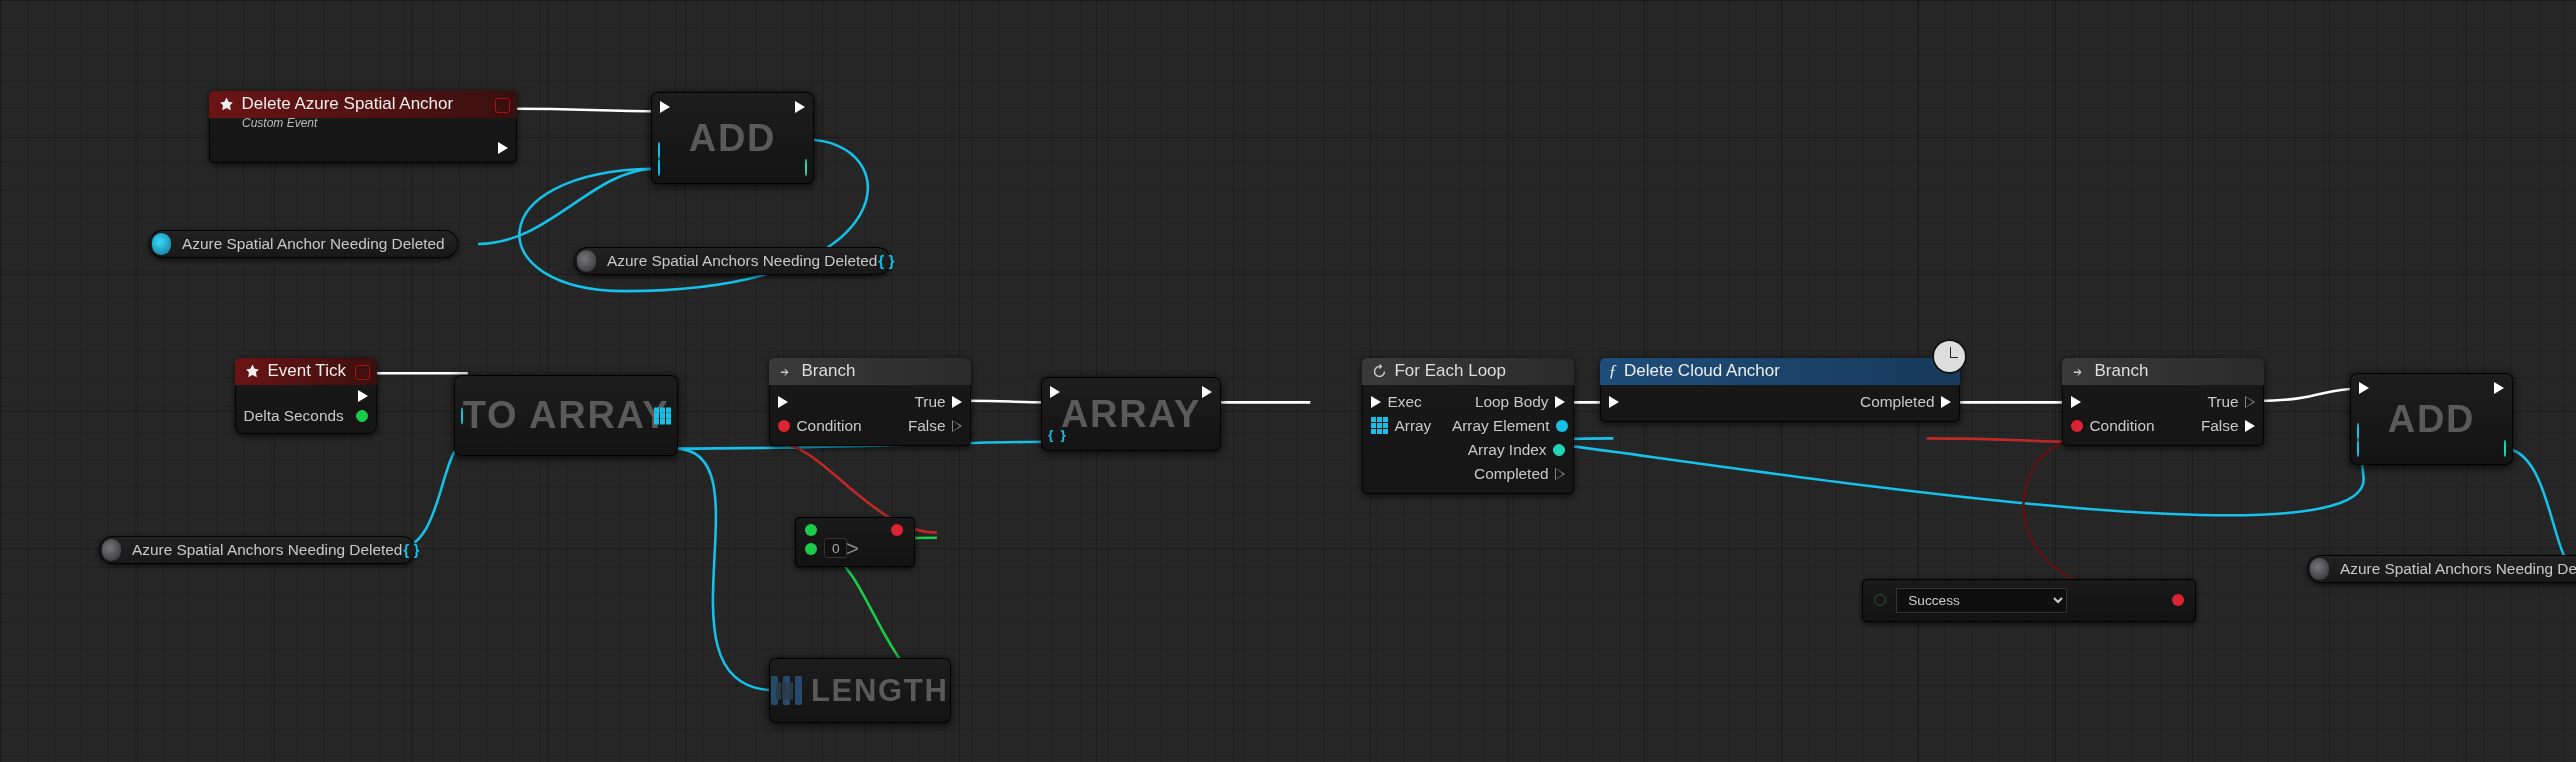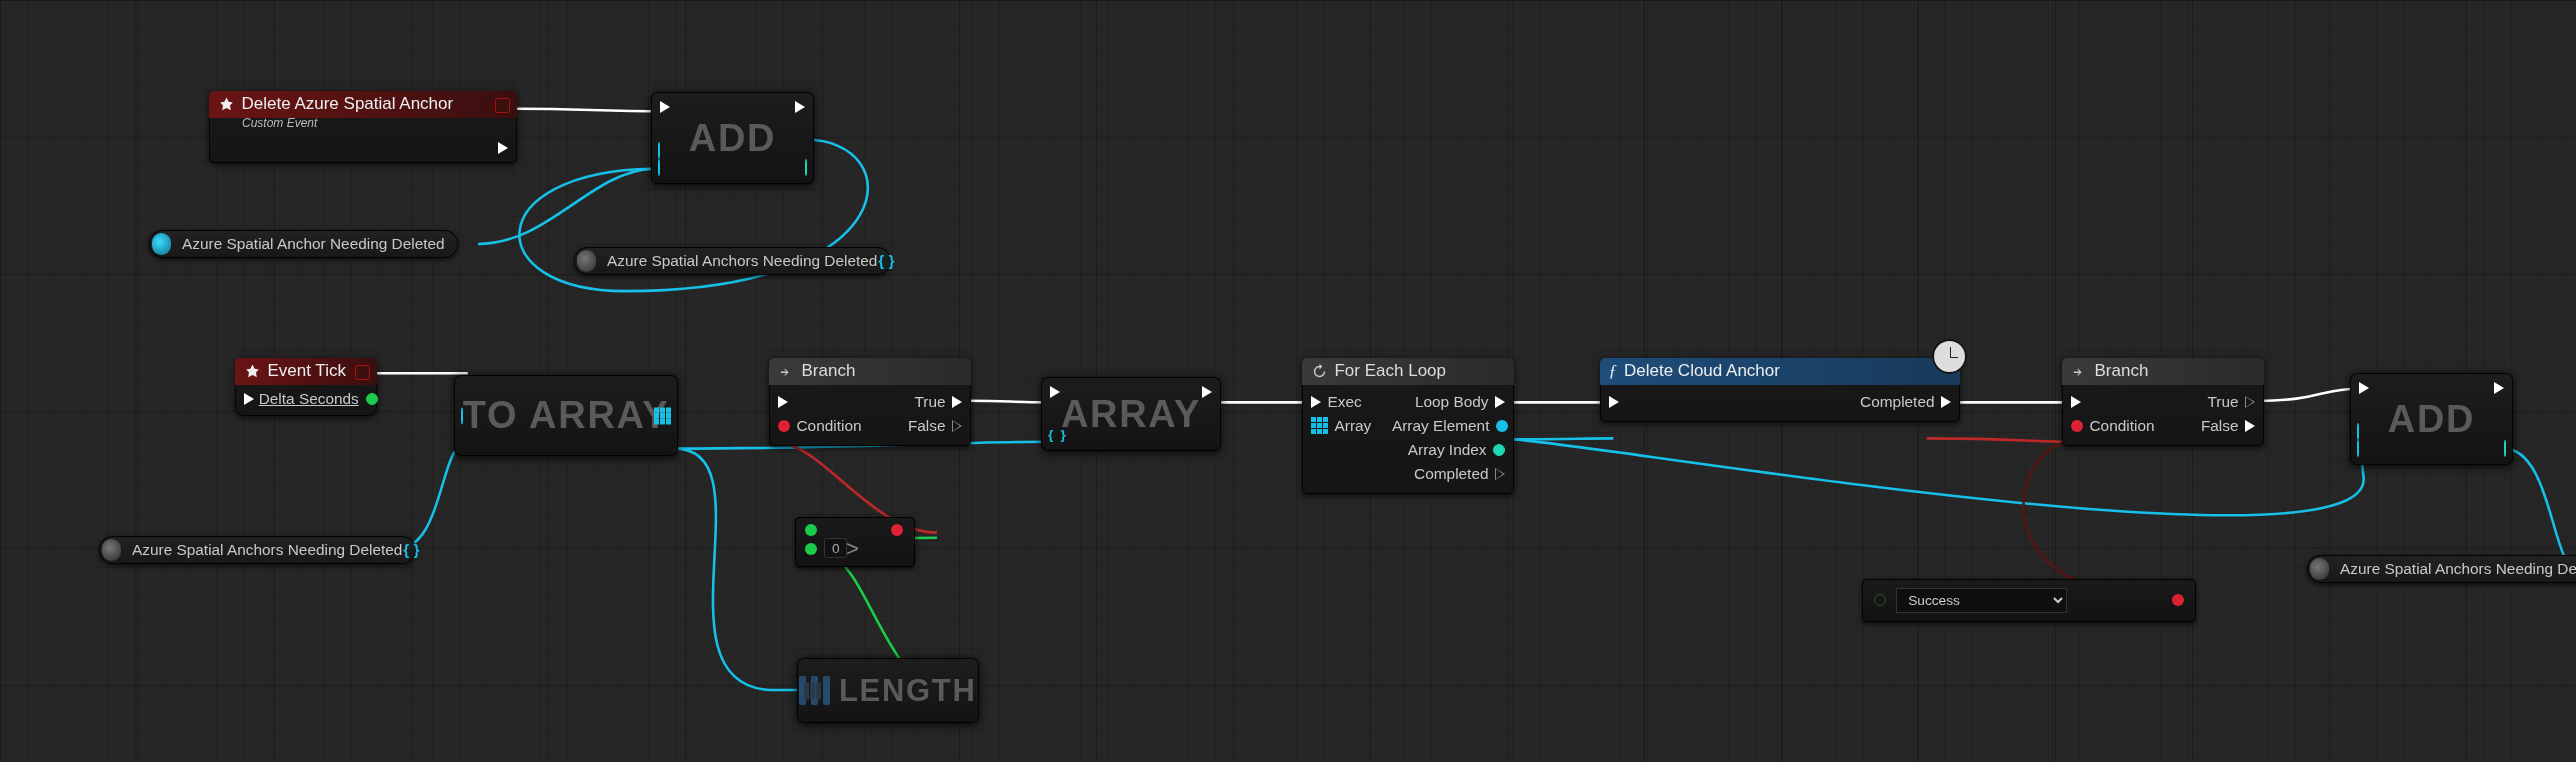--- a/index.html
+++ b/index.html
@@ -25,21 +25,21 @@
   .node .body { padding:5.1px 8.6px 8.6px 8.6px; font-size:15.4px; }
   .hdr-icon { width:17px; height:17px; flex-shrink:0; }
 
   .red-hdr { background:linear-gradient(90deg,#6b1414,#3a0f0f); color:#eee; }
   .grey-hdr { background:linear-gradient(90deg,#3a3a3a,#2a2a2a); color:#ddd; }
   .blue-hdr { background:linear-gradient(90deg,#1e4d7a,#183a5a); color:#eee; }
 
   .sub { font-size:12px; color:#bbb; font-style:italic; padding:0 10.3px 6.9px 33px; margin-top:-1.7px; }
 
   .row { display:flex; justify-content:space-between; gap:20.6px; min-height:24px; align-items:center; }
-  .col { display:flex; flex-direction:row; gap:5.1px;text-decoration:underline; }
+  .col { display:flex; flex-direction:column; gap:5.1px; }
   .pin { display:flex; align-items:center; gap:6.9px; white-space:nowrap; font-size:15.4px; }
   .pin.rt { flex-direction:row-reverse; }
   .exec-tri { width:0;height:0;border-top:6.9px solid transparent;border-bottom:6.9px solid transparent;border-left:10.3px solid #fff; }
   .exec-tri.hollow { border-left-color:#888; background:none; position:relative; }
   .exec-tri.hollow::after { content:""; position:absolute; left:-9.4px; top:-5.1px; border-top:5.1px solid transparent; border-bottom:5.1px solid transparent; border-left:7.7px solid #151515; }
   .dot { width:12px; height:12px; border-radius:50%; }
   .ring { width:12px; height:12px; border-radius:50%; border:1.7px solid; }
   .c-red { background:#d23; border-color:#d23;}
   .c-green { background:#1bcb4a; border-color:#1bcb4a;}
   .c-int { background:#1fd7b5; border-color:#1fd7b5;}
@@ -216,21 +216,21 @@
   </div>
 </div>
 
 <div class="bignode" style="left:1041px; top:377px; width:180px; height:74px;">
   <span class="exec-tri exec-in"></span>
   <span class="exec-tri exec-out"></span>
   <span class="port" style="left:6.9px;bottom:8.6px;"><span style="color:#16c0e8;font-weight:700">{ }</span></span>
   <span class="title">ARRAY</span>
 </div>
 
-<div class="node" style="left:1302px; top:358px; width:212px;">
+<div class="node" style="left:1362px; top:358px; width:212px;">
   <div class="hdr grey-hdr">
     <svg class="hdr-icon" viewBox="0 0 24 24">
         <path fill="#ccc" d="M12 4a8 8 0 108 8h-2a6 6 0 11-6-6v3l4-4-4-4z"></path>
       </svg>
     <span>For Each Loop</span>
   </div>
   <div class="body">
     <div class="row">
       <span class="pin">
           <span class="exec-tri"></span>
@@ -345,21 +345,21 @@
 <div class="mini" style="left:795px; top:517px;">
   <div class="topdots">
       <span class="dot c-green"></span>
       <span class="dot c-red"></span>
     </div>
   <span class="dot c-green" style="position:absolute;left:10.3px;bottom:12px"></span>
   <span class="lbl" style="left:29px">0</span>
   <span class="gt">&gt;</span>
 </div>
 
-<div class="bignode" style="left:769px; top:658px; width:182px; height:65px;margin-left:28px;">
+<div class="bignode" style="left:769px; top:658px; width:182px; height:65px;">
   <span class="bars">
       <span></span>
       <span></span>
       <span></span>
     </span>
   <span class="title" style="font-size:31px">LENGTH</span>
   <span class="port" style="left:6.9px;top:50%;transform:translateY(-50%);">
       <span class="arr-pin dark">
         <span></span>
         <span></span>

